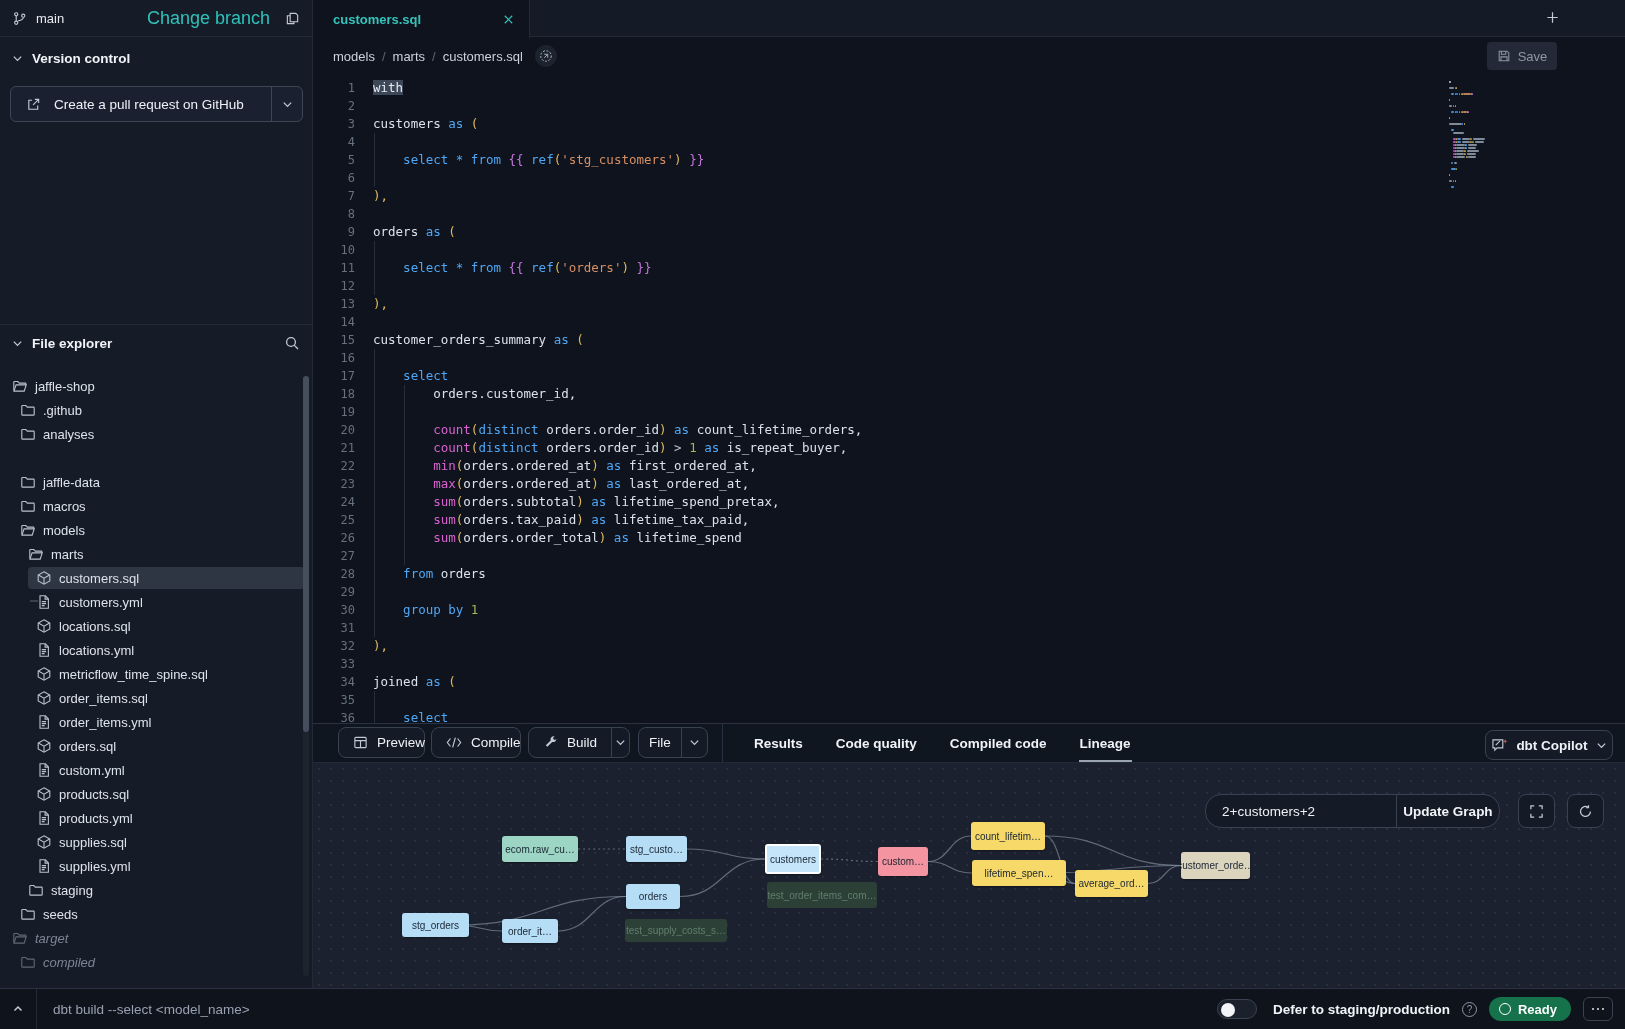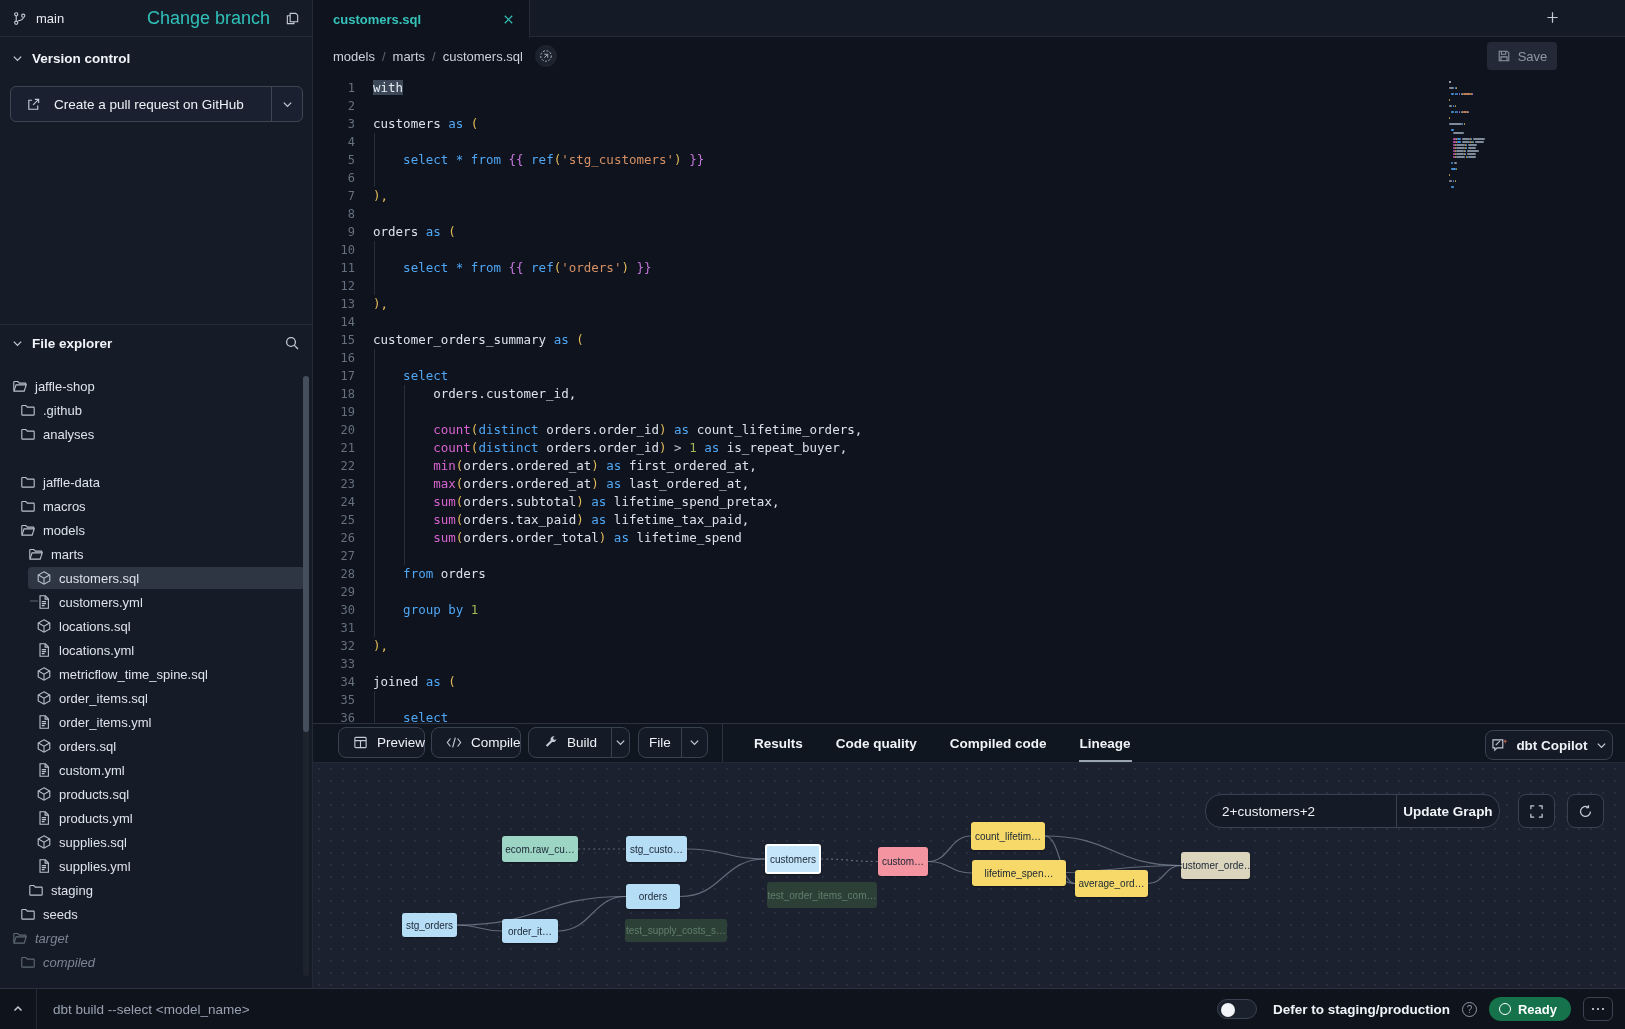--- a/index.html
+++ b/index.html
@@ -829,21 +829,21 @@
         </span>
       </div>
       <div class="lin-icbtn" style="left:1254px;">
         <span class="ic">
           <svg width="15" height="15" viewBox="0 0 16 16" fill="none" stroke="currentColor" stroke-width="1.3">
               <path d="M13.3 8A5.3 5.3 0 1 1 11 3.6"></path>
               <path d="M11.2 1.2v2.8H8.4"></path>
             </svg>
         </span>
       </div>
-    <div class="gn gn-model" style="left: 89px; top: 150px; width: 55px; height: 24px;">stg_orders</div>
+    <div class="gn gn-model" style="left: 89px; top: 150px; width: 67px; height: 24px;">stg_orders</div>
         <div class="gn gn-model" style="left: 189px; top: 156px; width: 56px; height: 24px;">order_it…</div>
         <div class="gn gn-source" style="left: 189px; top: 73px; width: 76px; height: 26px;">ecom.raw_cu…</div>
         <div class="gn gn-model" style="left: 313px; top: 73px; width: 61px; height: 26px;">stg_custo…</div>
         <div class="gn gn-model" style="left: 313px; top: 121px; width: 54px; height: 25px;">orders</div>
         <div class="gn gn-test" style="left: 312px; top: 156px; width: 102px; height: 23px;">test_supply_costs_s…</div>
         <div class="gn gn-selected" style="left: 452px; top: 81px; width: 56px; height: 30px;">customers</div>
         <div class="gn gn-test" style="left: 454px; top: 119px; width: 110px; height: 26px;">test_order_items_com…</div>
         <div class="gn gn-pink" style="left: 565px; top: 84px; width: 50px; height: 29px;">custom…</div>
         <div class="gn gn-yellow" style="left: 658px; top: 59px; width: 74px; height: 28px;">count_lifetim…</div>
         <div class="gn gn-yellow" style="left: 659px; top: 97px; width: 94px; height: 26px;">lifetime_spen…</div>

